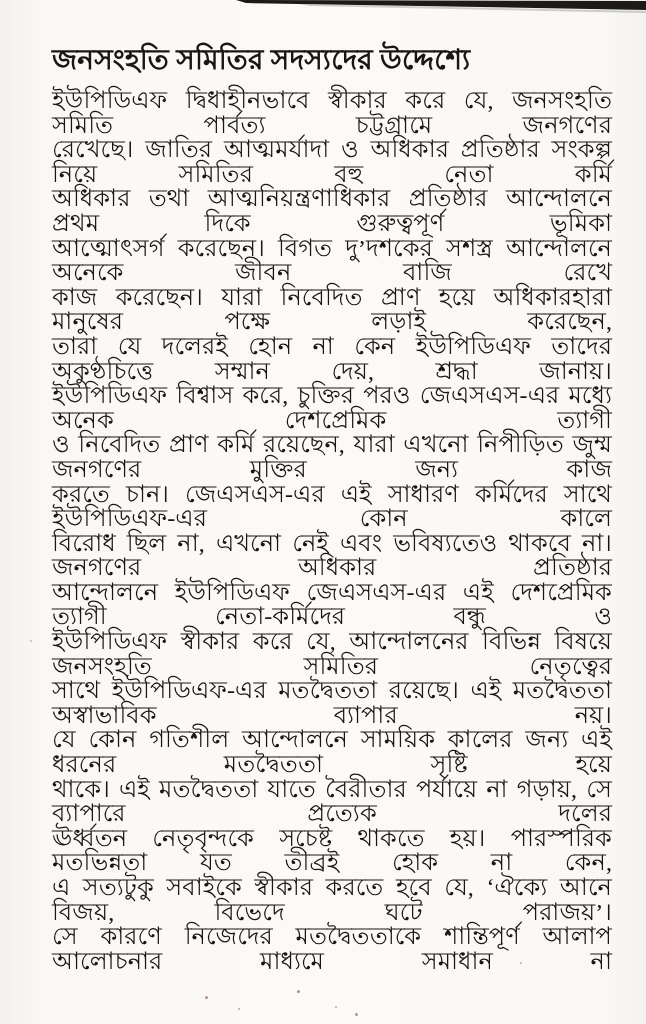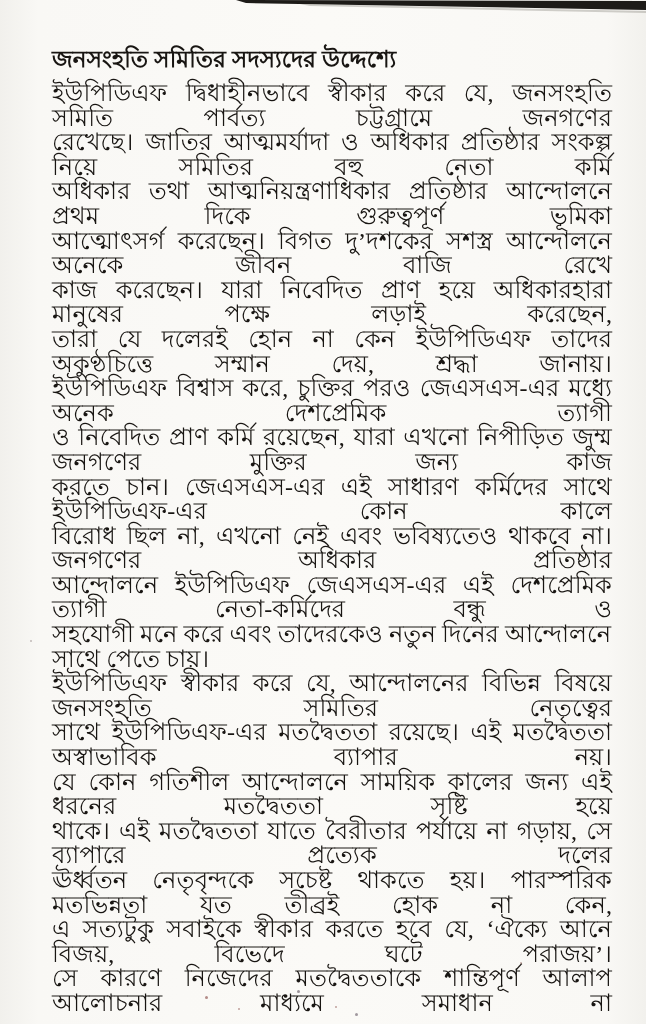--- a/index.html
+++ b/index.html
@@ -11,22 +11,22 @@
   .page{
     position:relative;width:646px;height:1024px;
     background:linear-gradient(90deg,#f1f0ec 0%,#f9f8f5 6%,#fbfaf7 50%,#f9f8f5 94%,#f2f1ed 100%);
     color:#181512;
   }
   .edge-svg{position:absolute;top:0;left:0;display:block;}
   .content{
     position:absolute;top:44px;left:52px;width:560px;
   }
   .heading{
-    font-size:23px;font-weight:bold;line-height:32px;
-    margin:0 0 5px 0;letter-spacing:0.2px;
+    font-size:28px;font-weight:bold;line-height:32px;
+    margin:0 0 12px 0;letter-spacing:0.2px;
   }
   .body-lines{width:560px;}
   .line{
     font-size:24px;line-height:24.6px;
     text-align:justify;text-align-last:justify;
     letter-spacing:0.1px;
   }
   .line.noj{text-align:left;text-align-last:left;}
   .footer{
     position:absolute;top:959px;right:34px;
@@ -63,21 +63,20 @@
         <div class="line">রেখেছে। জাতির আত্মমর্যাদা ও অধিকার প্রতিষ্ঠার সংকল্প নিয়ে সমিতির বহু নেতা কর্মি</div>
         <div class="line">অধিকার তথা আত্মনিয়ন্ত্রণাধিকার প্রতিষ্ঠার আন্দোলনে প্রথম দিকে গুরুত্বপূর্ণ ভূমিকা</div>
         <div class="line">আত্মোৎসর্গ করেছেন। বিগত দু’দশকের সশস্ত্র আন্দোলনে অনেকে জীবন বাজি রেখে</div>
         <div class="line">কাজ করেছেন। যারা নিবেদিত প্রাণ হয়ে অধিকারহারা মানুষের পক্ষে লড়াই করেছেন,</div>
         <div class="line">তারা যে দলেরই হোন না কেন ইউপিডিএফ তাদের অকুণ্ঠচিত্তে সম্মান দেয়, শ্রদ্ধা জানায়।</div>
         <div class="line">ইউপিডিএফ বিশ্বাস করে, চুক্তির পরও জেএসএস-এর মধ্যে অনেক দেশপ্রেমিক ত্যাগী</div>
         <div class="line">ও নিবেদিত প্রাণ কর্মি রয়েছেন, যারা এখনো নিপীড়িত জুম্ম জনগণের মুক্তির জন্য কাজ</div>
         <div class="line">করতে চান। জেএসএস-এর এই সাধারণ কর্মিদের সাথে ইউপিডিএফ-এর কোন কালে</div>
         <div class="line">বিরোধ ছিল না, এখনো নেই এবং ভবিষ্যতেও থাকবে না। জনগণের অধিকার প্রতিষ্ঠার</div>
         <div class="line">আন্দোলনে ইউপিডিএফ জেএসএস-এর এই দেশপ্রেমিক ত্যাগী নেতা-কর্মিদের বন্ধু ও</div>
-        <div class="line noj">সহযোগী মনে করে এবং তাদেরকেও নতুন দিনের আন্দোলনে সাথে পেতে চায়।</div>
         <div class="line">ইউপিডিএফ স্বীকার করে যে, আন্দোলনের বিভিন্ন বিষয়ে জনসংহতি সমিতির নেতৃত্বের</div>
         <div class="line">সাথে ইউপিডিএফ-এর মতদ্বৈততা রয়েছে। এই মতদ্বৈততা অস্বাভাবিক ব্যাপার নয়।</div>
         <div class="line">যে কোন গতিশীল আন্দোলনে সাময়িক কালের জন্য এই ধরনের মতদ্বৈততা সৃষ্টি হয়ে</div>
         <div class="line">থাকে। এই মতদ্বৈততা যাতে বৈরীতার পর্যায়ে না গড়ায়, সে ব্যাপারে প্রত্যেক দলের</div>
         <div class="line">ঊর্ধ্বতন নেতৃবৃন্দকে সচেষ্ট থাকতে হয়। পারস্পরিক মতভিন্নতা যত তীব্রই হোক না কেন,</div>
         <div class="line">এ সত্যটুকু সবাইকে স্বীকার করতে হবে যে, ‘ঐক্যে আনে বিজয়, বিভেদে ঘটে পরাজয়’।</div>
         <div class="line">সে কারণে নিজেদের মতদ্বৈততাকে শান্তিপূর্ণ আলাপ আলোচনার মাধ্যমে সমাধান না</div>
       </div>
   </div>
 

